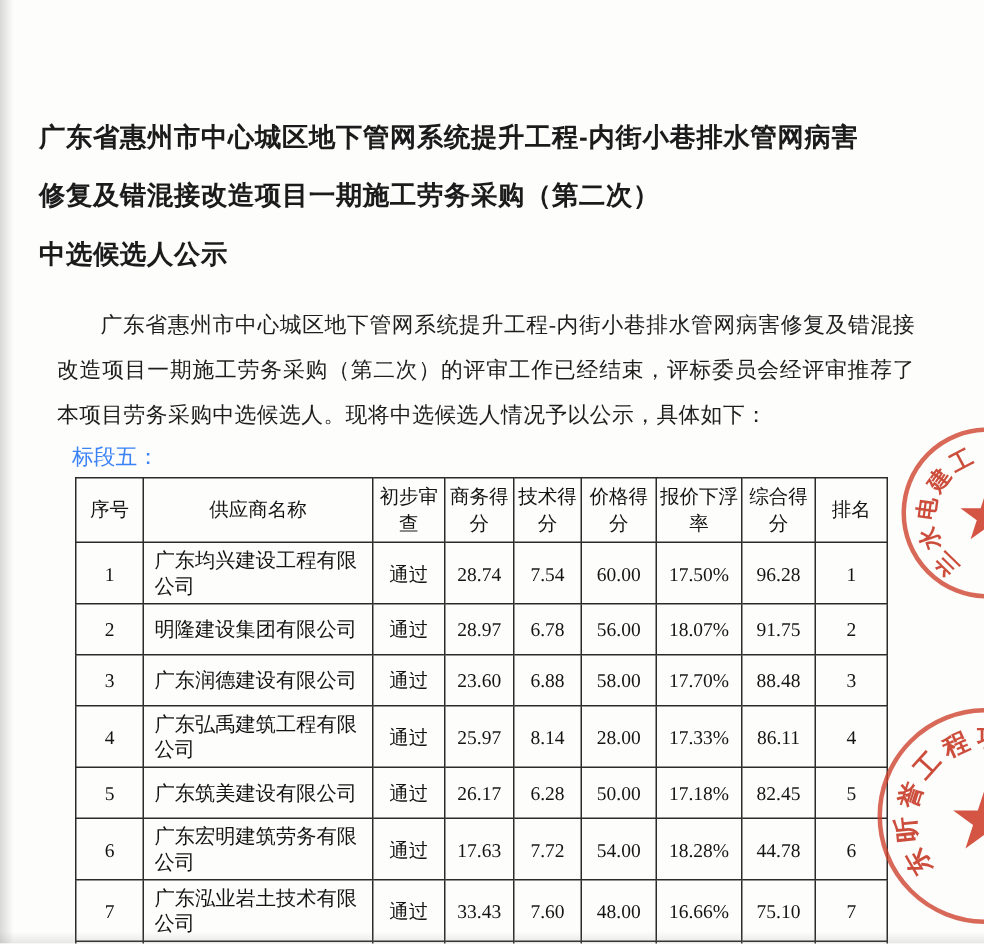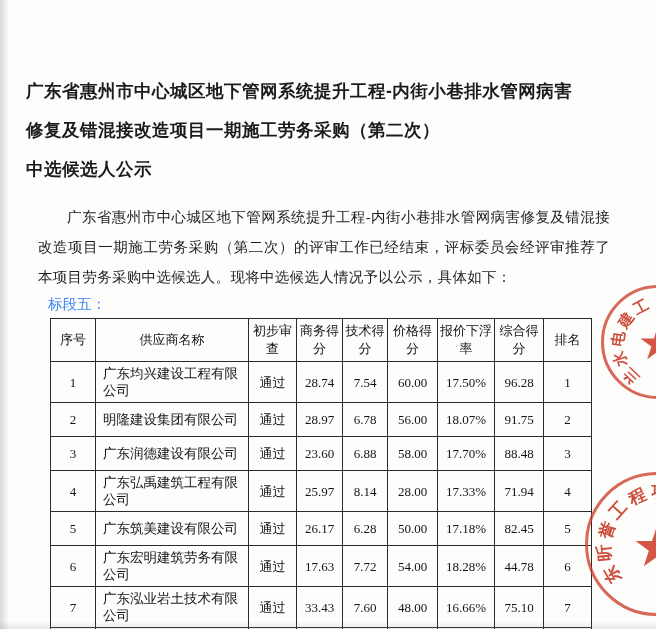--- a/index.html
+++ b/index.html
@@ -176,21 +176,21 @@
           <td class="col-rank">3</td>
         </tr>
         <tr>
           <td class="col-no">4</td>
           <td class="col-supplier">广东弘禹建筑工程有限公司</td>
           <td class="col-review">通过</td>
           <td class="col-business">25.97</td>
           <td class="col-technical">8.14</td>
           <td class="col-price">28.00</td>
           <td class="col-discount">17.33%</td>
-          <td class="col-total">71.94</td>
+          <td class="col-total">86.11</td>
           <td class="col-rank">4</td>
         </tr>
         <tr>
           <td class="col-no">5</td>
           <td class="col-supplier">广东筑美建设有限公司</td>
           <td class="col-review">通过</td>
           <td class="col-business">26.17</td>
           <td class="col-technical">6.28</td>
           <td class="col-price">50.00</td>
           <td class="col-discount">17.18%</td>

